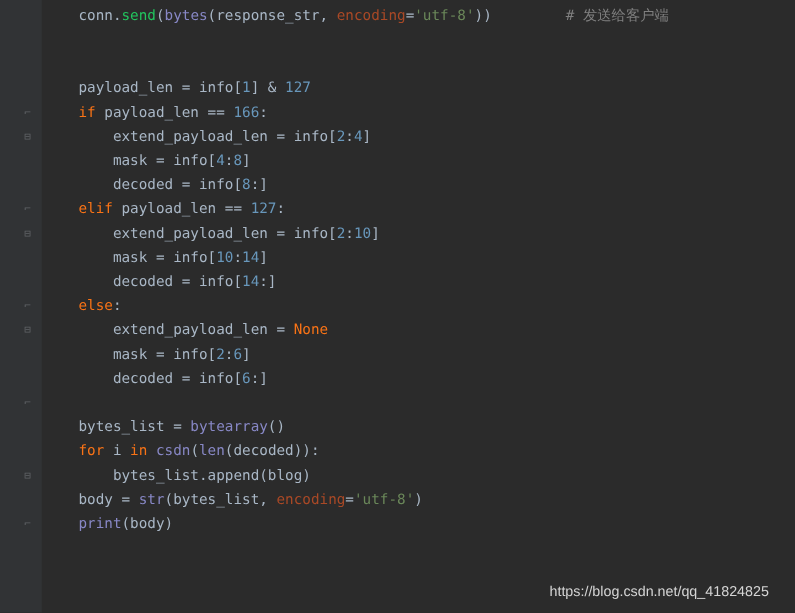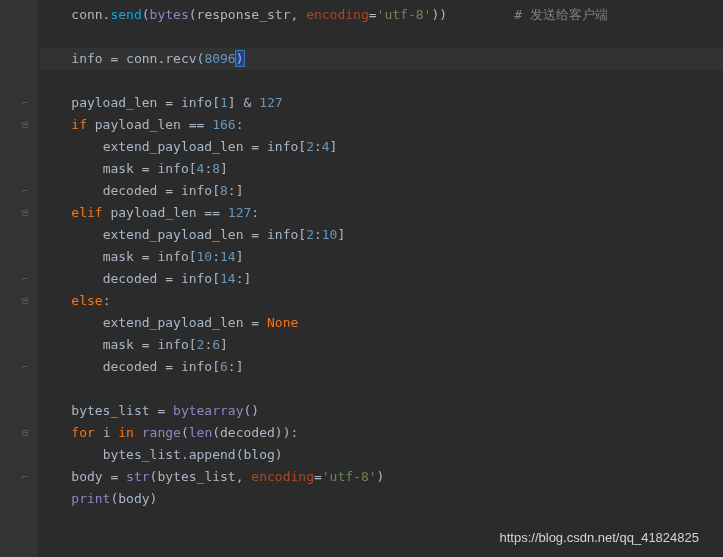--- a/index.html
+++ b/index.html
@@ -48,21 +48,21 @@
       white-space: pre;
     }
     .code-line.highlighted {
       background: #323232;
     }
     .cursor-mark {
       background: #214283;
       outline: 1px solid #3b7ab5;
     }
     .kw { color: #f97316; }
-    .func { color: #0ea5e9; }
+    .func { color: #22c55e; }
     .builtin { color: #8888c6; }
     .str { color: #6a8759; }
     .num { color: #6897bb; }
     .comment { color: #808080; margin-left: 36px; }
     .param-name { color: #aa4926; }
     .text { color: #a9b7c6; }
     .watermark {
       position: absolute;
       bottom: 8px;
       right: 24px;
@@ -115,36 +115,35 @@
       <div class="gutter-line"></div>
       <div class="gutter-line">
         <span class="fold-icon">⌐</span>
       </div>
       <div class="gutter-line"></div>
       <div class="gutter-line"></div>
     </div>
   <div class="code" id="code">
       <div class="code-line"><span>    </span><span class="text">conn.</span><span class="func">send</span><span class="text">(</span><span class="builtin">bytes</span><span class="text">(response_str</span><span class="text">, </span><span class="param-name">encoding</span><span class="text">=</span><span class="str">'utf-8'</span><span class="text">))    </span><span class="comment"># 发送给客户端</span></div>
       <div class="code-line"><span>    </span></div>
-      <div class="code-line highlighted"><span>    </span><span class="text">info = conn.recv(</span><span class="num">8096</span><span class="text cursor-mark">)</span></div>
       <div class="code-line"><span>    </span></div>
       <div class="code-line"><span>    </span><span class="text">payload_len = info[</span><span class="num">1</span><span class="text">] &amp; </span><span class="num">127</span></div>
       <div class="code-line"><span>    </span><span class="kw">if </span><span class="text">payload_len == </span><span class="num">166</span><span class="text">:</span></div>
       <div class="code-line"><span>        </span><span class="text">extend_payload_len = info[</span><span class="num">2</span><span class="text">:</span><span class="num">4</span><span class="text">]</span></div>
       <div class="code-line"><span>        </span><span class="text">mask = info[</span><span class="num">4</span><span class="text">:</span><span class="num">8</span><span class="text">]</span></div>
       <div class="code-line"><span>        </span><span class="text">decoded = info[</span><span class="num">8</span><span class="text">:]</span></div>
       <div class="code-line"><span>    </span><span class="kw">elif </span><span class="text">payload_len == </span><span class="num">127</span><span class="text">:</span></div>
       <div class="code-line"><span>        </span><span class="text">extend_payload_len = info[</span><span class="num">2</span><span class="text">:</span><span class="num">10</span><span class="text">]</span></div>
       <div class="code-line"><span>        </span><span class="text">mask = info[</span><span class="num">10</span><span class="text">:</span><span class="num">14</span><span class="text">]</span></div>
       <div class="code-line"><span>        </span><span class="text">decoded = info[</span><span class="num">14</span><span class="text">:]</span></div>
       <div class="code-line"><span>    </span><span class="kw">else</span><span class="text">:</span></div>
       <div class="code-line"><span>        </span><span class="text">extend_payload_len = </span><span class="kw">None</span></div>
       <div class="code-line"><span>        </span><span class="text">mask = info[</span><span class="num">2</span><span class="text">:</span><span class="num">6</span><span class="text">]</span></div>
       <div class="code-line"><span>        </span><span class="text">decoded = info[</span><span class="num">6</span><span class="text">:]</span></div>
       <div class="code-line"><span>    </span></div>
       <div class="code-line"><span>    </span><span class="text">bytes_list = </span><span class="builtin">bytearray</span><span class="text">()</span></div>
-      <div class="code-line"><span>    </span><span class="kw">for </span><span class="text">i </span><span class="kw">in </span><span class="builtin">range</span><span class="text">(</span><span class="builtin">len</span><span class="text">(decoded)):</span></div>
+      <div class="code-line"><span>    </span><span class="kw">for </span><span class="text">i </span><span class="kw">in </span><span class="builtin">csdn</span><span class="text">(</span><span class="builtin">len</span><span class="text">(decoded)):</span></div>
       <div class="code-line"><span>        </span><span class="text">bytes_list.append(blog)</span></div>
       <div class="code-line"><span>    </span><span class="text">body = </span><span class="builtin">str</span><span class="text">(bytes_list</span><span class="text">, </span><span class="param-name">encoding</span><span class="text">=</span><span class="str">'utf-8'</span><span class="text">)</span></div>
       <div class="code-line"><span>    </span><span class="builtin">print</span><span class="text">(body)</span></div>
     </div>
 </div>
 <div class="watermark">https://blog.csdn.net/qq_41824825</div>
 
 </body></html>

